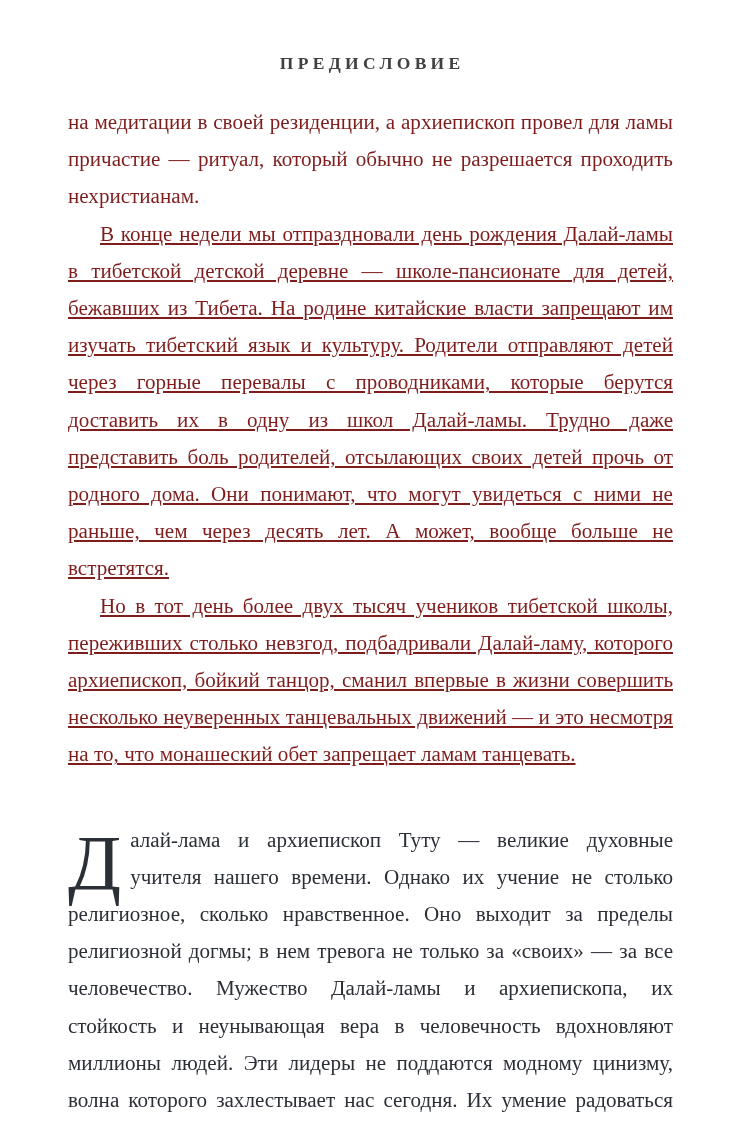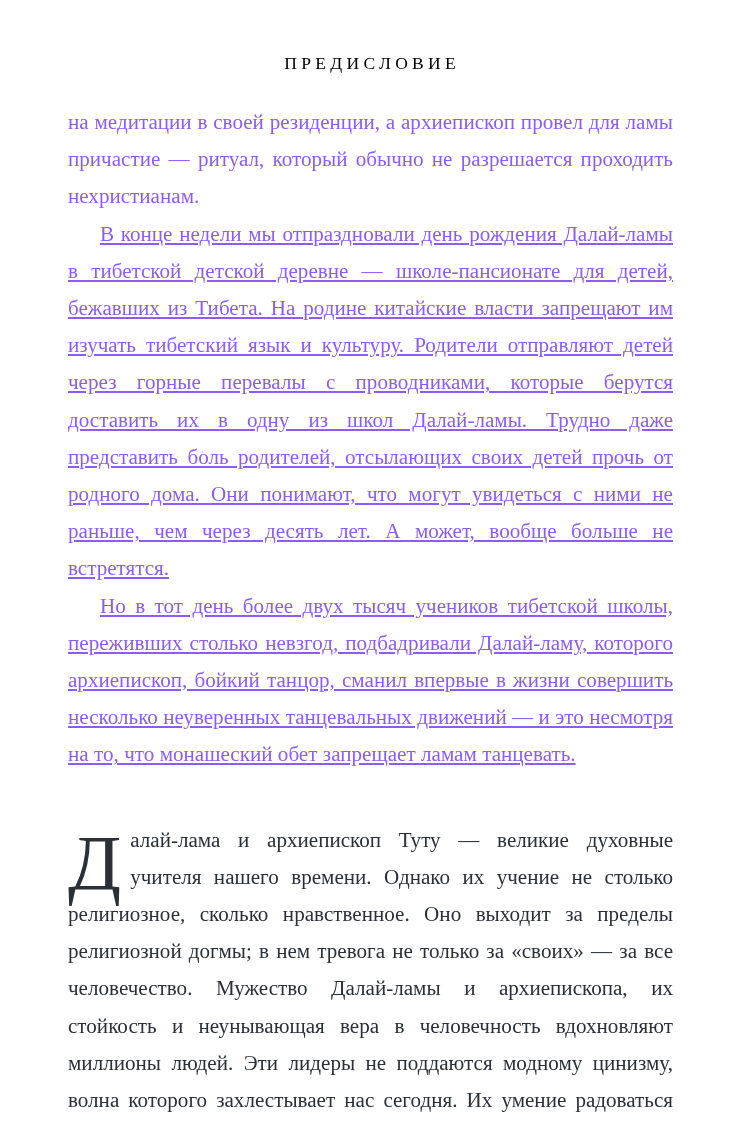--- a/index.html
+++ b/index.html
@@ -33,40 +33,41 @@
     top: 55px;
     width: 740px;
     text-align: center;
   }
   .running-head .rh-text {
     display: inline-block;
     font-family: "Liberation Serif", "DejaVu Serif", serif;
     font-size: 17.5px;
     letter-spacing: 4.3px;
     text-indent: 4.3px;
-    color: #000000;
+    color: #404040;
     line-height: 1;
     white-space: nowrap;
+    font-weight: bold;
   }
 
   
   .text-block {
     position: absolute;
     left: 68px;
     top: 104px;
     width: 605px;
   }
 
   p.body-par {
     margin: 0;
     font-size: 21.1px;
     line-height: 37.2px;
     text-align: justify;
     text-justify: inter-word;
-    color: #8b5cf6;
+    color: #7f1d1d;
     hyphens: manual;
     -webkit-hyphens: manual;
     word-spacing: 0.1px;
   }
   p.body-par.indent {
     text-indent: 32px;
     text-decoration: underline;
   }
 
   

